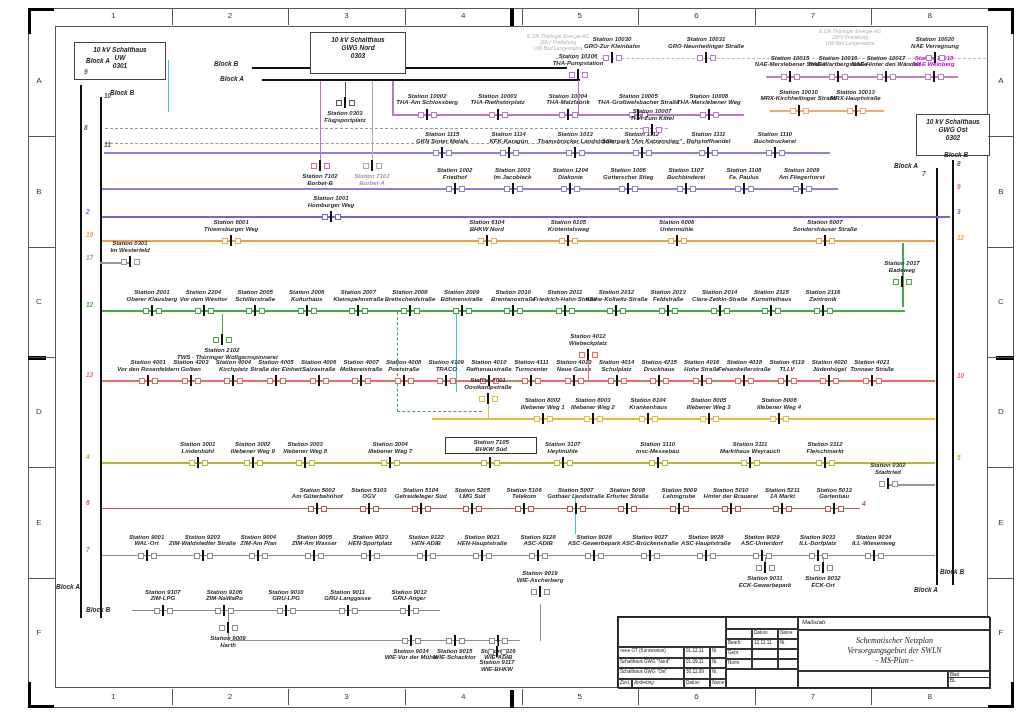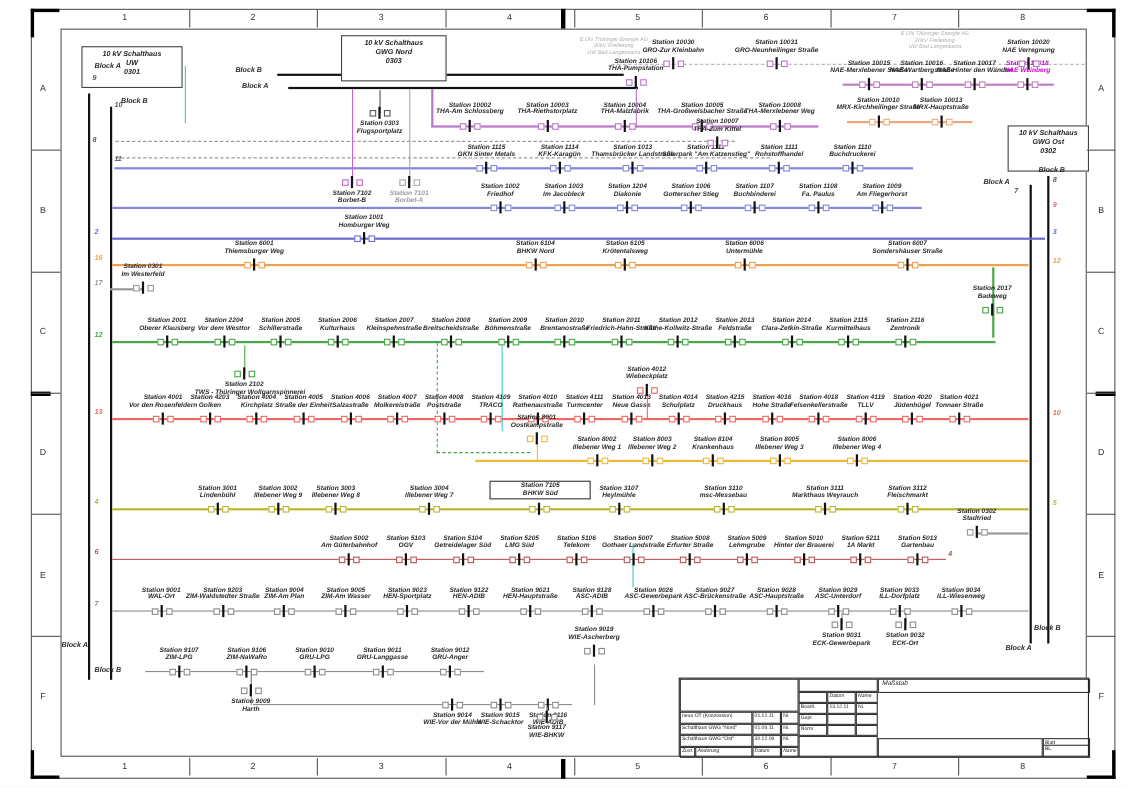--- a/index.html
+++ b/index.html
@@ -1186,20 +1186,25 @@
           <div class="tsm"></div>
         </div>
         <div class="tcell" style="left: 0px; top: 52px; width: 72px; height: 20px; position: absolute;">
           <div class="tsm"></div>
         </div>
         <div class="tcell" style="left: 0px; top: 0px; width: 72px; height: 12px; position: absolute;">
           <div class="tsm"></div>
         </div>
       </div>
     <div class="abs tcell massstab" style="left:180px;top:0;width:193px;height:13px;">Maßstab</div>
+    <div class="abs tcell title" style="left:180px;top:13px;width:193px;height:41px;">
+      <div>Schematischer Netzplan</div>
+      <div>Versorgungsgebiet der SWLN</div>
+      <div>- MS-Plan -</div>
+    </div>
     <div class="abs tcell" style="left:180px;top:54px;width:150px;height:18px;"></div>
     <div class="abs tcell" style="left:330px;top:54px;width:43px;height:18px;">
       <div class="tsm">Blatt</div>
       <div class="tsm" style="border-top:0.5px solid #333;">BL.</div>
     </div>
   </div>
 
 </div>
 
 </body></html>

